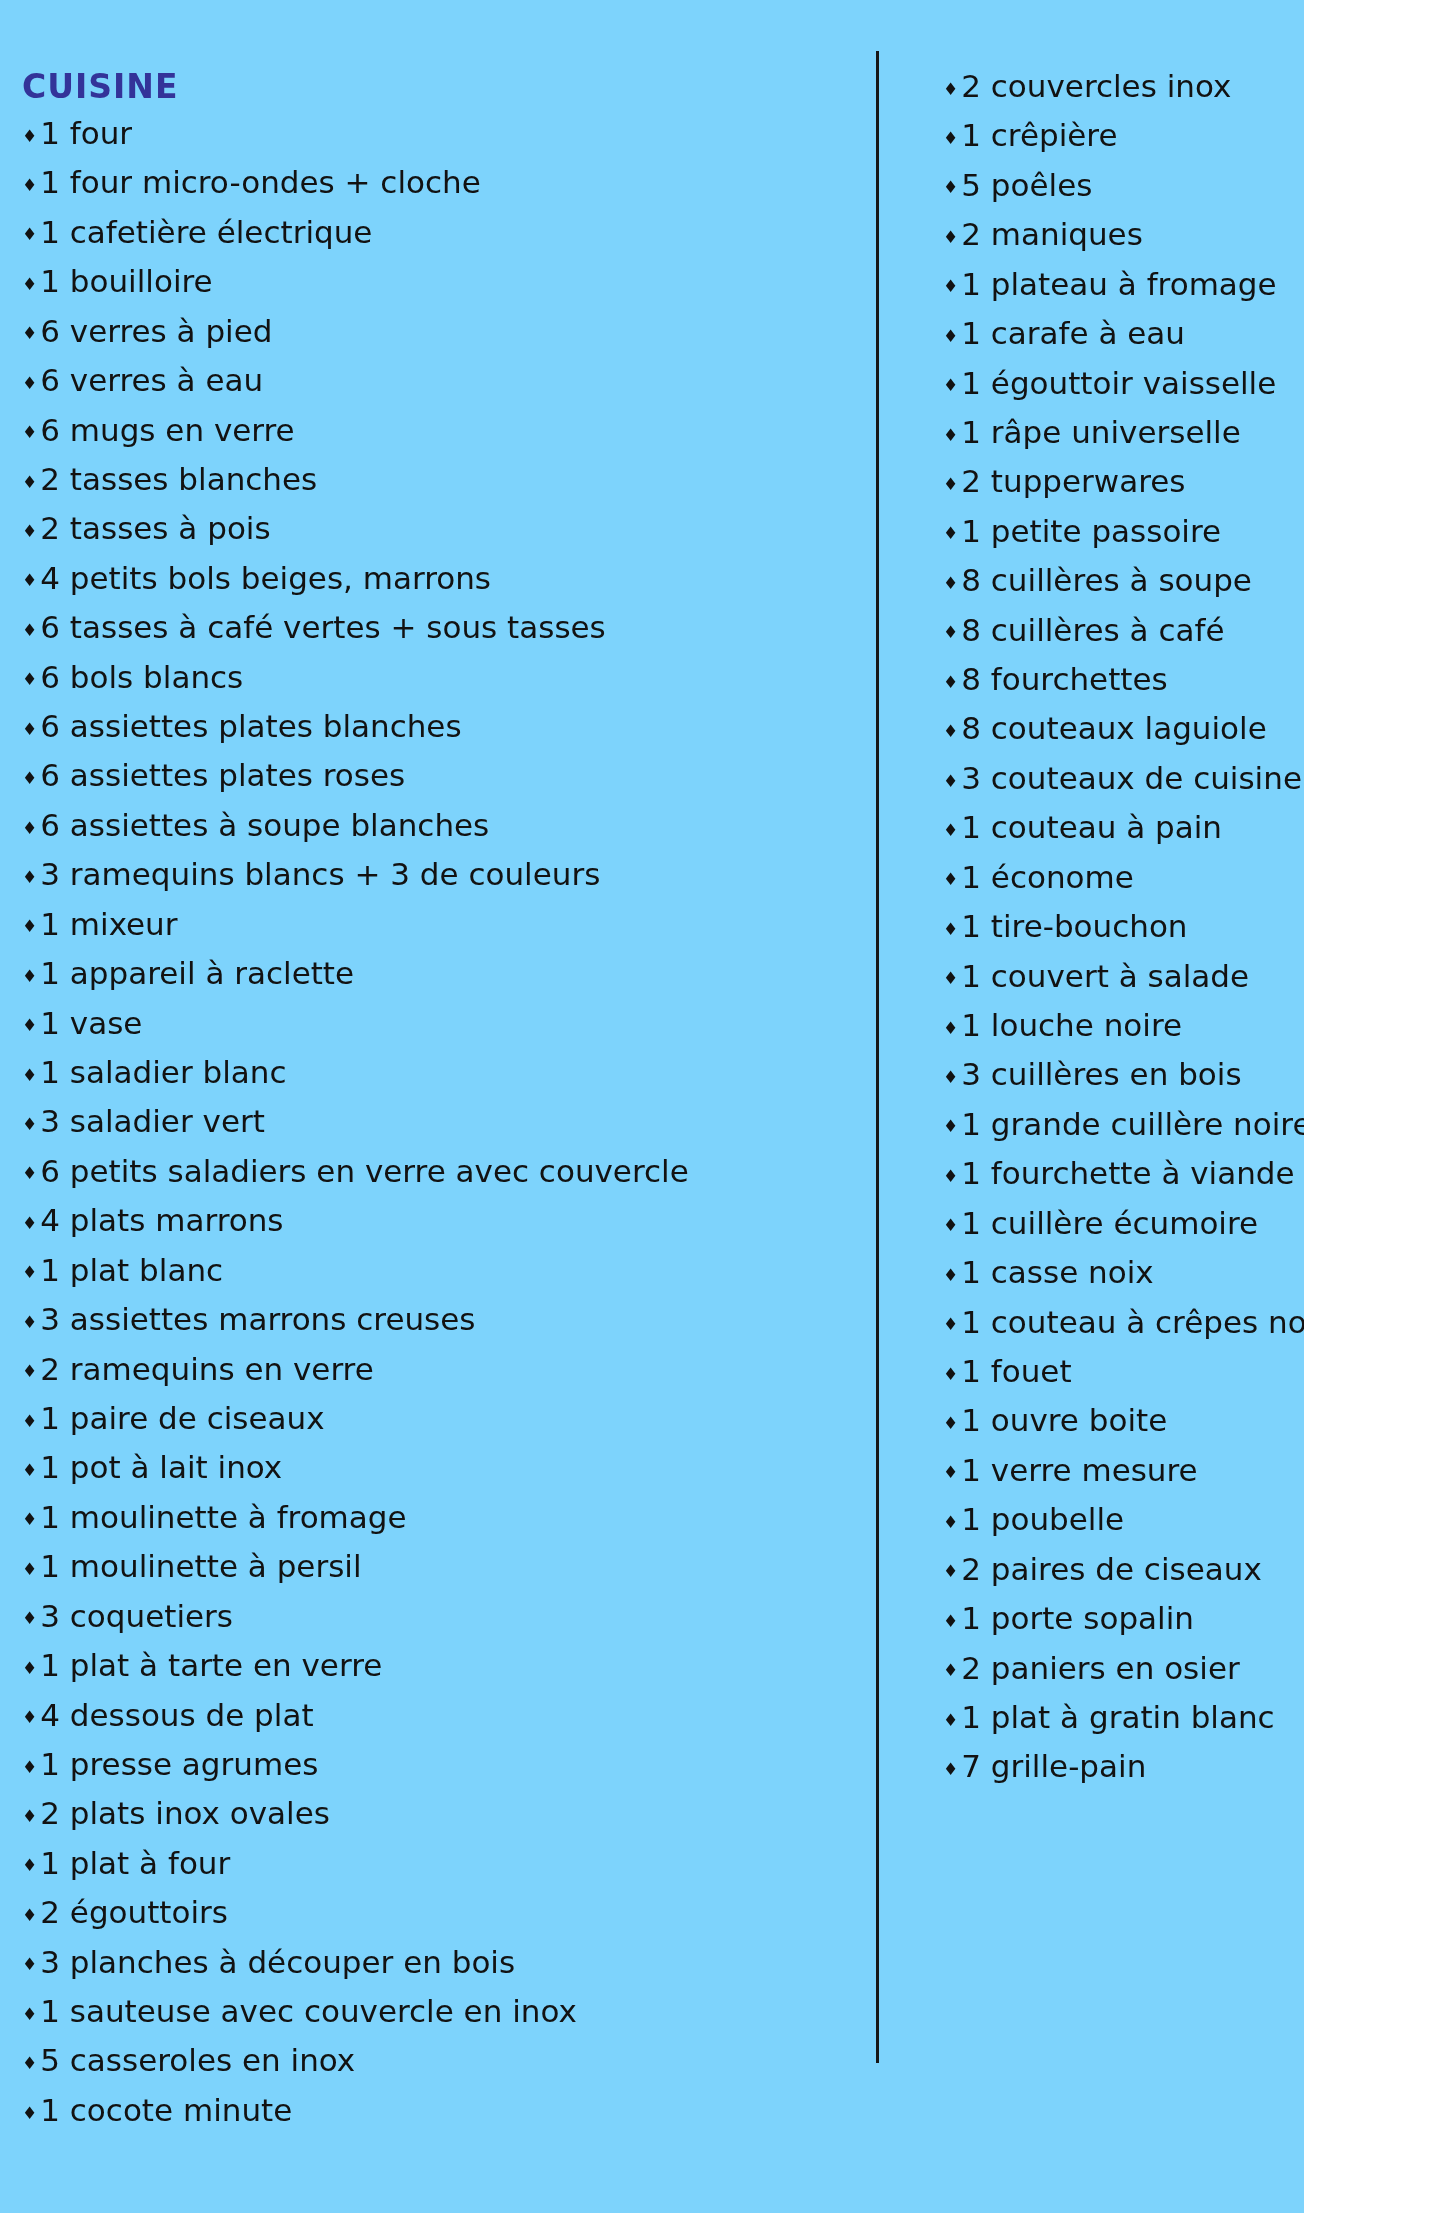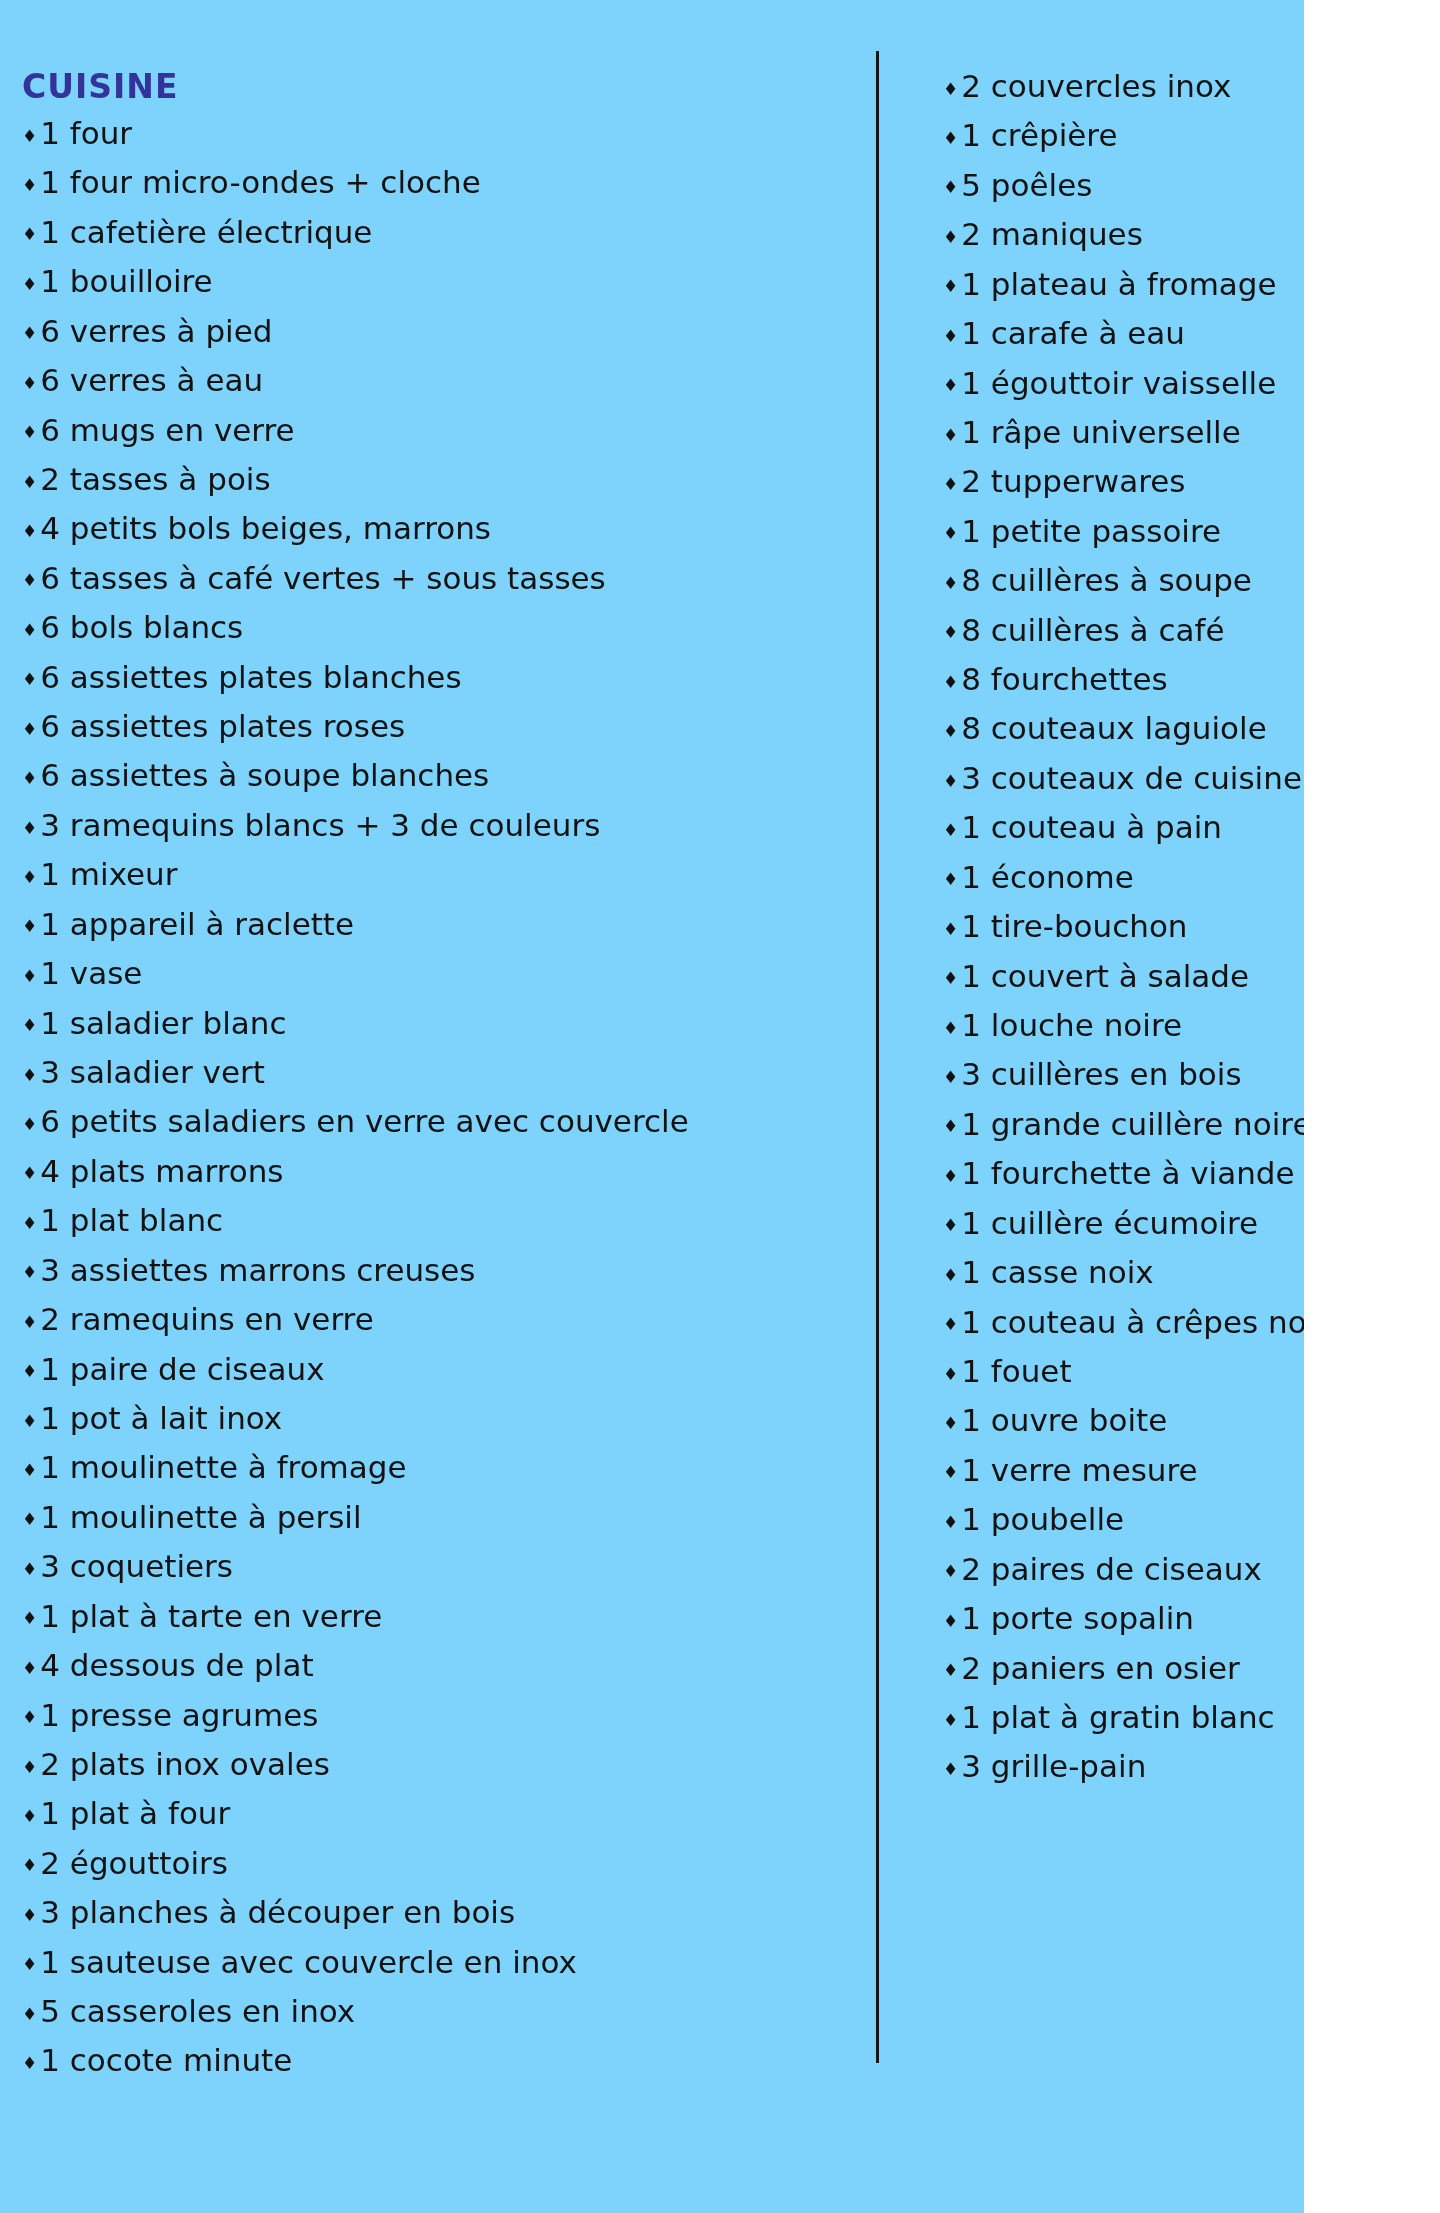--- a/index.html
+++ b/index.html
@@ -65,20 +65,21 @@
   <div class="col col-left">
     <h1 class="title">CUISINE</h1>
     <ul class="list">
         <li><span class="bullet">♦</span><span>1 four</span></li>
         <li><span class="bullet">♦</span><span>1 four micro-ondes + cloche</span></li>
         <li><span class="bullet">♦</span><span>1 cafetière électrique</span></li>
         <li><span class="bullet">♦</span><span>1 bouilloire</span></li>
         <li><span class="bullet">♦</span><span>6 verres à pied</span></li>
         <li><span class="bullet">♦</span><span>6 verres à eau</span></li>
         <li><span class="bullet">♦</span><span>6 mugs en verre</span></li>
+        <li><span class="bullet">♦</span><span>2 tasses blanches</span></li>
         <li><span class="bullet">♦</span><span>2 tasses à pois</span></li>
         <li><span class="bullet">♦</span><span>4 petits bols beiges, marrons</span></li>
         <li><span class="bullet">♦</span><span>6 tasses à café vertes + sous tasses</span></li>
         <li><span class="bullet">♦</span><span>6 bols blancs</span></li>
         <li><span class="bullet">♦</span><span>6 assiettes plates blanches</span></li>
         <li><span class="bullet">♦</span><span>6 assiettes plates roses</span></li>
         <li><span class="bullet">♦</span><span>6 assiettes à soupe blanches</span></li>
         <li><span class="bullet">♦</span><span>3 ramequins blancs + 3 de couleurs</span></li>
         <li><span class="bullet">♦</span><span>1 mixeur</span></li>
         <li><span class="bullet">♦</span><span>1 appareil à raclette</span></li>
@@ -139,17 +140,17 @@
         <li><span class="bullet">♦</span><span>1 casse noix</span></li>
         <li><span class="bullet">♦</span><span>1 couteau à crêpes noir</span></li>
         <li><span class="bullet">♦</span><span>1 fouet</span></li>
         <li><span class="bullet">♦</span><span>1 ouvre boite</span></li>
         <li><span class="bullet">♦</span><span>1 verre mesure</span></li>
         <li><span class="bullet">♦</span><span>1 poubelle</span></li>
         <li><span class="bullet">♦</span><span>2 paires de ciseaux</span></li>
         <li><span class="bullet">♦</span><span>1 porte sopalin</span></li>
         <li><span class="bullet">♦</span><span>2 paniers en osier</span></li>
         <li><span class="bullet">♦</span><span>1 plat à gratin blanc</span></li>
-        <li><span class="bullet">♦</span><span>3 grille-pain</span></li>
+        <li><span class="bullet">♦</span><span>7 grille-pain</span></li>
       </ul>
   </div>
 
 </div>
 
 </body></html>

